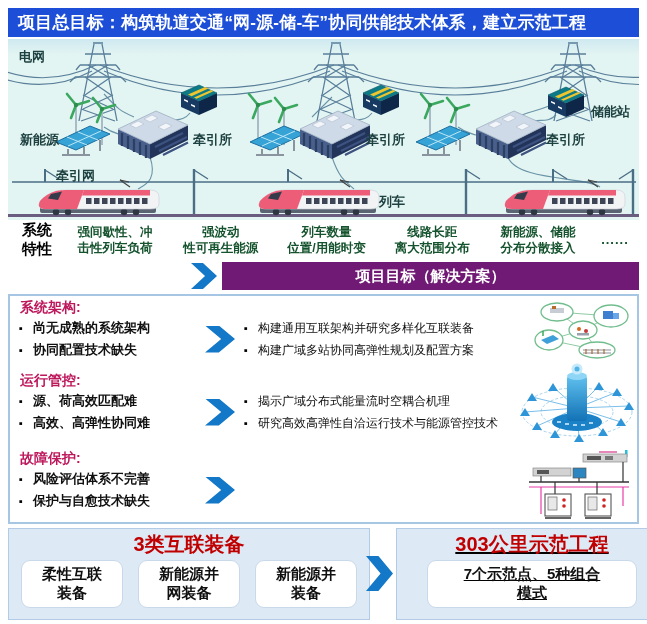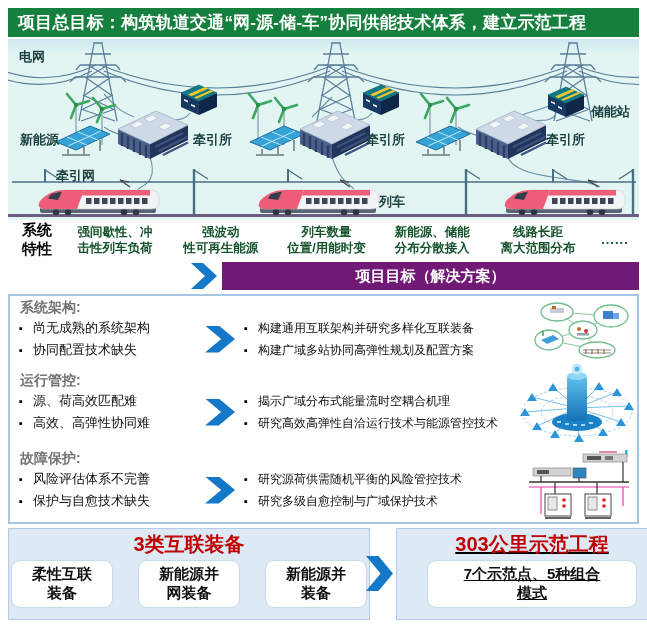--- a/index.html
+++ b/index.html
@@ -4,21 +4,21 @@
 <style>
   html,body{margin:0;padding:0;}
   body{
     width:647px;height:624px;position:relative;background:#ffffff;
     font-family:"Liberation Sans","DejaVu Sans",sans-serif;overflow:hidden;
     -webkit-font-smoothing:antialiased;
   }
   .abs{position:absolute;box-sizing:border-box;}
 
   
-  .banner{left:8px;top:8px;width:631px;height:29px;background:#15803d;
+  .banner{left:8px;top:8px;width:631px;height:29px;background:#1d4ed8;
     color:#fff;font-size:17px;font-weight:bold;display:flex;align-items:center;
     padding-left:10px;letter-spacing:0.2px;}
 
   
   .scene{left:8px;top:39px;width:631px;height:181px;
     background:linear-gradient(#cfe9f1 0%,#e3f5f2 9%,#e3f5f2 100%);}
   .scene svg{display:block;}
   .scene text{font-size:13px;font-weight:bold;fill:#1d4040;}
 
   
@@ -41,39 +41,39 @@
   .hdr{height:28px;color:#fff;font-size:15px;font-weight:bold;
     display:flex;align-items:center;justify-content:center;}
   .hdr-challenge{left:10px;top:262px;width:176px;background:#1478c8;margin-top:36px;}
   .hdr-goal{left:222px;top:262px;width:417px;background:#701a75;}
 
   
   .main-box{left:8px;top:294px;width:631px;height:230px;background:#fff;
     border:2px solid #a6c6e4;}
   .group{position:absolute;left:6px;right:2px;}
   .group.g1{top:2px;} .group.g2{top:75px;} .group.g3{top:153px;}
-  .g-head{font-size:14px;font-weight:bold;color:#737373;line-height:19px;padding-left:4px;}
+  .g-head{font-size:14px;font-weight:bold;color:#be185d;line-height:19px;padding-left:4px;}
   .g-body{display:flex;align-items:center;}
   .g-body ul{list-style:none;margin:0;padding:0;}
   .g-body li{position:relative;padding-left:17px;line-height:22px;color:#101010;}
   .g-body li::before{content:"▪";position:absolute;left:3px;top:0;font-size:11px;color:#000;}
-  ul.challenges{width:183px;font-size:13px;font-weight:400;}
+  ul.challenges{width:183px;font-size:13px;font-weight:700;}
   ul.solutions{flex:1;max-width:308px;font-size:12px;font-weight:normal;}
   .side-icon{position:absolute;}
   .icon1{right:2px;top:4px;}
   .icon2{right:0px;top:64px;}
   .icon3{right:6px;top:154px;}
 
   
   .panel{background:#dde9f4;border:1px solid #b3cbe6;}
   .panel-left{left:8px;top:528px;width:362px;height:92px;}
   .panel-right{left:396px;top:528px;width:272px;height:92px;text-decoration:underline;}
   .panel-title{font-size:20px;font-weight:bold;color:#c00000;text-align:center;
     margin-top:3px;line-height:24px;}
-  .panel-boxes{display:flex;justify-content:center;gap:25px;margin-top:4px;}
+  .panel-boxes{display:flex;justify-content:center;gap:15px;margin-top:4px;}
   .pbox{background:#fff;border:1px solid #c9d9ea;border-radius:9px;
     font-size:15px;font-weight:bold;color:#101010;text-align:center;
     display:flex;align-items:center;justify-content:center;
     white-space:pre-line;line-height:1.25;}
   .pbox.small{width:100px;height:46px;}
   .pbox.wide{width:208px;height:46px;margin:4px auto 0 auto;}
 </style>
 </head>
 <body>
 
@@ -227,24 +227,24 @@
 <div class="abs features">
   <div class="feat-label">系统
 特性</div>
   <div class="feat-items">
     <div class="feat-item">强间歇性、冲
 击性列车负荷</div>
     <div class="feat-item">强波动
 性可再生能源</div>
     <div class="feat-item">列车数量
 位置/用能时变</div>
+    <div class="feat-item">线路长距
+离大范围分布</div>
     <div class="feat-item">新能源、储能
 分布分散接入</div>
-    <div class="feat-item">线路长距
-离大范围分布</div>
     <div class="feat-item dots">......</div>
   </div>
 </div>
 
 <div class="abs hdr hdr-challenge">
   <span>面临的关键挑战</span>
 </div>
 <div class="abs chev hdr-chev"></div>
 <div class="abs hdr hdr-goal">
   <span>项目目标（解决方案）</span>
@@ -283,24 +283,20 @@
   </div>
 
   <div class="group g3">
     <div class="g-head">故障保护:</div>
     <div class="g-body">
       <ul class="challenges">
         <li>风险评估体系不完善</li>
         <li>保护与自愈技术缺失</li>
       </ul>
       <div class="chev g-chev"></div>
-      <ul class="solutions">
-        <li>研究源荷供需随机平衡的风险管控技术</li>
-        <li>研究多级自愈控制与广域保护技术</li>
-      </ul>
     </div>
   </div>
 
   <svg class="side-icon icon1" width="102" height="64" viewBox="0 0 102 64">
     <g stroke="#8fcba4" stroke-width="1" fill="none">
       <path d="M24,12 L50,30 M78,16 L50,30 M16,40 L50,30 M64,50 L50,30 M24,12 L78,16 M16,40 L64,50"></path>
     </g>
     <g stroke="#72bd8e" stroke-width="1.3" fill="#ffffff">
       <ellipse cx="24" cy="12" rx="16" ry="9"></ellipse>
       <ellipse cx="78" cy="16" rx="17" ry="11"></ellipse>

